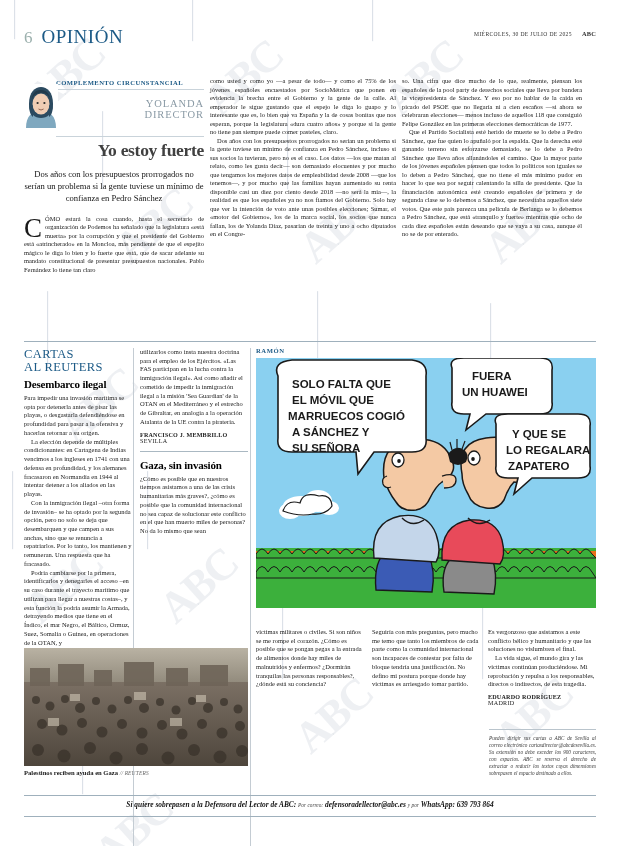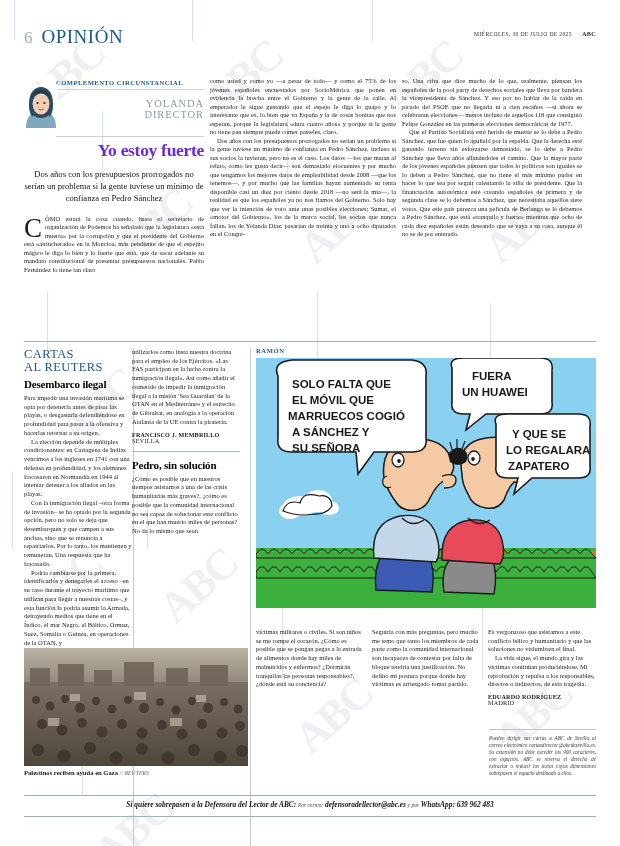--- a/index.html
+++ b/index.html
@@ -95,21 +95,21 @@
     overflow: hidden;
   }
   .rule-under-author {
     position: absolute; left: 32px; right: 0; top: 60px;
     height: 1px; background: #c9d3da;
   }
   .headline {
     position: absolute; right: 0; top: 64px;
     font-size: 17.5px; font-weight: 700; letter-spacing: -0.3px;
     font-family: "Liberation Serif", serif;
-    color: #6d28d9;
+    color: #404040;
   }
 
   .standfirst {
     margin-top: 6px;
     text-align: center;
     font-size: 8.6px; line-height: 1.42;
     color: #141414;
     font-family: "Liberation Serif", serif;
   }
 
@@ -141,20 +141,21 @@
     position: absolute; left: 24px; right: 24px; top: 341px;
     height: 1px; background: #9fb0bc;
   }
 
   
   .letters {
     position: absolute; left: 24px; top: 348px;
     width: 224px; height: 430px;
     display: grid;
     grid-template-columns: 108px 108px;
+    column-gap: 8px;
   }
   .letters-title {
     font-size: 12.5px; color: #1c5a86; line-height: 1.04;
     letter-spacing: 0.4px;
     font-family: "Liberation Serif", serif;
     margin-bottom: 4px;
   }
   .letter-head {
     font-size: 11px; font-weight: 700; color: #000;
     font-family: "Liberation Serif", serif;
@@ -362,21 +363,21 @@
 
     <div>
       <div class="letter-body">
         <p class="first">utilizarlos como insta nuestra doctrina para el empleo de los Ejércitos. «Las FAS participan en la lucha contra la inmigración ilegal». Así como añadir el cometido de impedir la inmigración ilegal a la misión 'Sea Guardian' de la OTAN en el Mediterráneo y el estrecho de Gibraltar, en analogía a la operación Atalanta de la UE contra la piratería.</p>
       </div>
       <div class="sig">
         <span>FRANCISCO J. MEMBRILLO</span>
         <span class="city">SEVILLA</span>
       </div>
       <div class="letter-sep"></div>
-      <h2 class="letter-head">Pedro, sin solución</h2>
+      <h2 class="letter-head">Gaza, sin invasión</h2>
       <div class="letter-body">
         <p class="first">¿Cómo es posible que en nuestros tiempos asistamos a una de las crisis humanitarias más graves?, ¿cómo es posible que la comunidad internacional no sea capaz de solucionar este conflicto en el que han muerto miles de personas? No da lo mismo que sean</p>
       </div>
     </div>
   </div>
 
   <div class="cartoon-wrap">
     <div class="cartoon-credit">RAMÓN</div>
     <div class="cartoon">
       <svg width="340" height="250" viewBox="0 0 340 250">
@@ -555,17 +556,17 @@
 
   <div class="disclaimer-rule"></div>
   <div class="disclaimer">Pueden dirigir sus cartas a ABC de Sevilla al correo electrónico cartasdirector@abcdesevilla.es. Su extensión no debe exceder los 900 caracteres, con espacios. ABC se reserva el derecho de extractar o reducir los textos cuyas dimensiones sobrepasen el espacio destinado a ellos.</div>
 
   <div class="footer-rule-top"></div>
   <div class="footer">
     <span class="b">Si quiere sobrepasen a la Defensora del Lector de ABC:</span>
     <span class="small">Por correo:</span>
     <span class="mail">defensoradellector@abc.es</span>
     <span class="small">y por</span>
-    <span class="b">WhatsApp: 639 962 483</span>
+    <span class="b">WhatsApp: 639 793 864</span>
   </div>
   <div class="footer-rule-bottom"></div>
 
 </div>
 
 </body></html>

